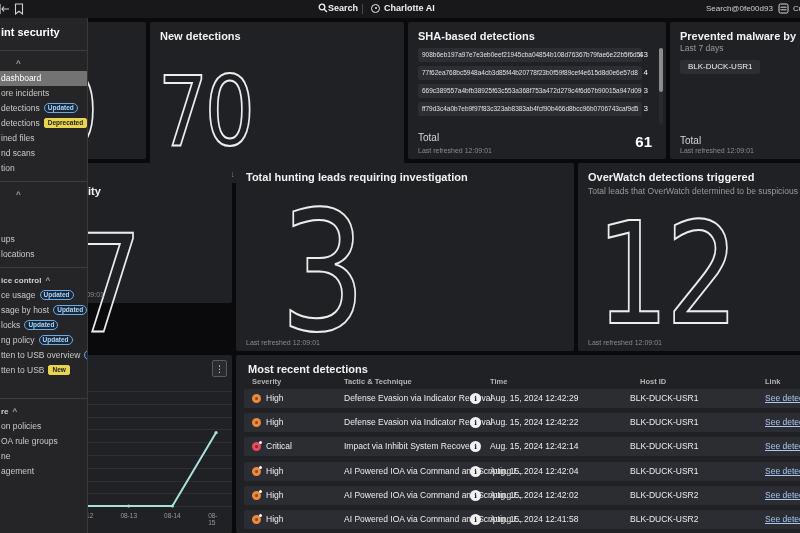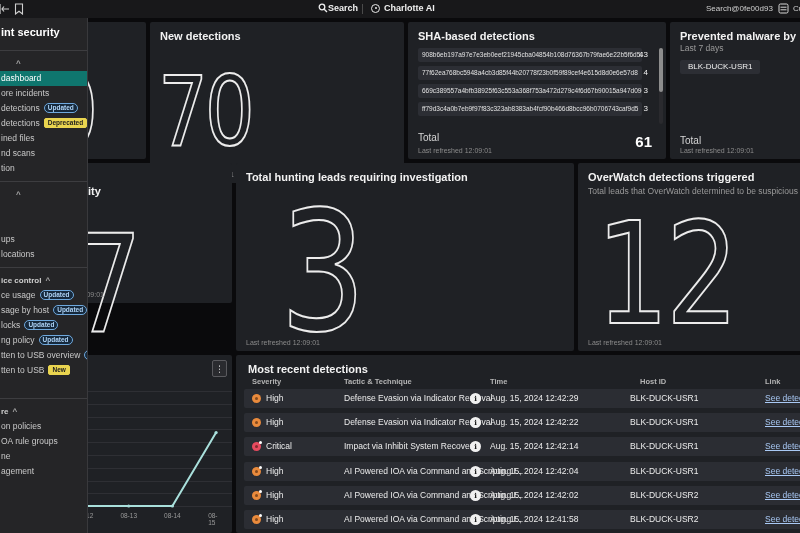--- a/index.html
+++ b/index.html
@@ -25,21 +25,21 @@
 
   
   #sidebar { position:absolute; left:0; top:18px; width:88px; height:515px;
     background:#252527; z-index:10; border-right:1px solid #39393c; }
   #sb-header { font-size:11px; font-weight:bold; color:#fff; padding:8px 4px 7px 1px;
     white-space:nowrap; overflow:hidden; }
   .sb-divider { height:1px; background:#3d3d40; margin:5px 0 5px 0; }
   .sb-spacer { height:15px; }
   .sb-item { height:15px; line-height:15px; font-size:8.5px; color:#c9c9c9;
     padding-left:1px; white-space:nowrap; overflow:hidden; cursor:pointer; }
-  .sb-item.selected { background:#0f766e; color:#ffffff; }
+  .sb-item.selected { background:#737373; color:#ffffff; }
   .sb-item.section { color:#cfcfcf; font-weight:bold; font-size:8px; }
   .sb-arrow { color:#a9a9a9; font-size:8px; margin-left:4px; font-weight:bold; }
   .sb-item.section .sb-arrow.lone { margin-left:15px; }
   .badge { display:inline-block; font-size:6.5px; line-height:8px; padding:0 3px;
     margin-left:4px; vertical-align:1px; font-weight:bold; }
   .badge.blue { background:#16293c; border:1px solid #6fa9de; color:#aed3f6; border-radius:6px; }
   .badge.yellow { background:#e9d44f; color:#1c1c1c; border-radius:2px; border:1px solid #e9d44f; }
 
   
   .card { position:absolute; background:#1f2125; border-radius:2px; }

